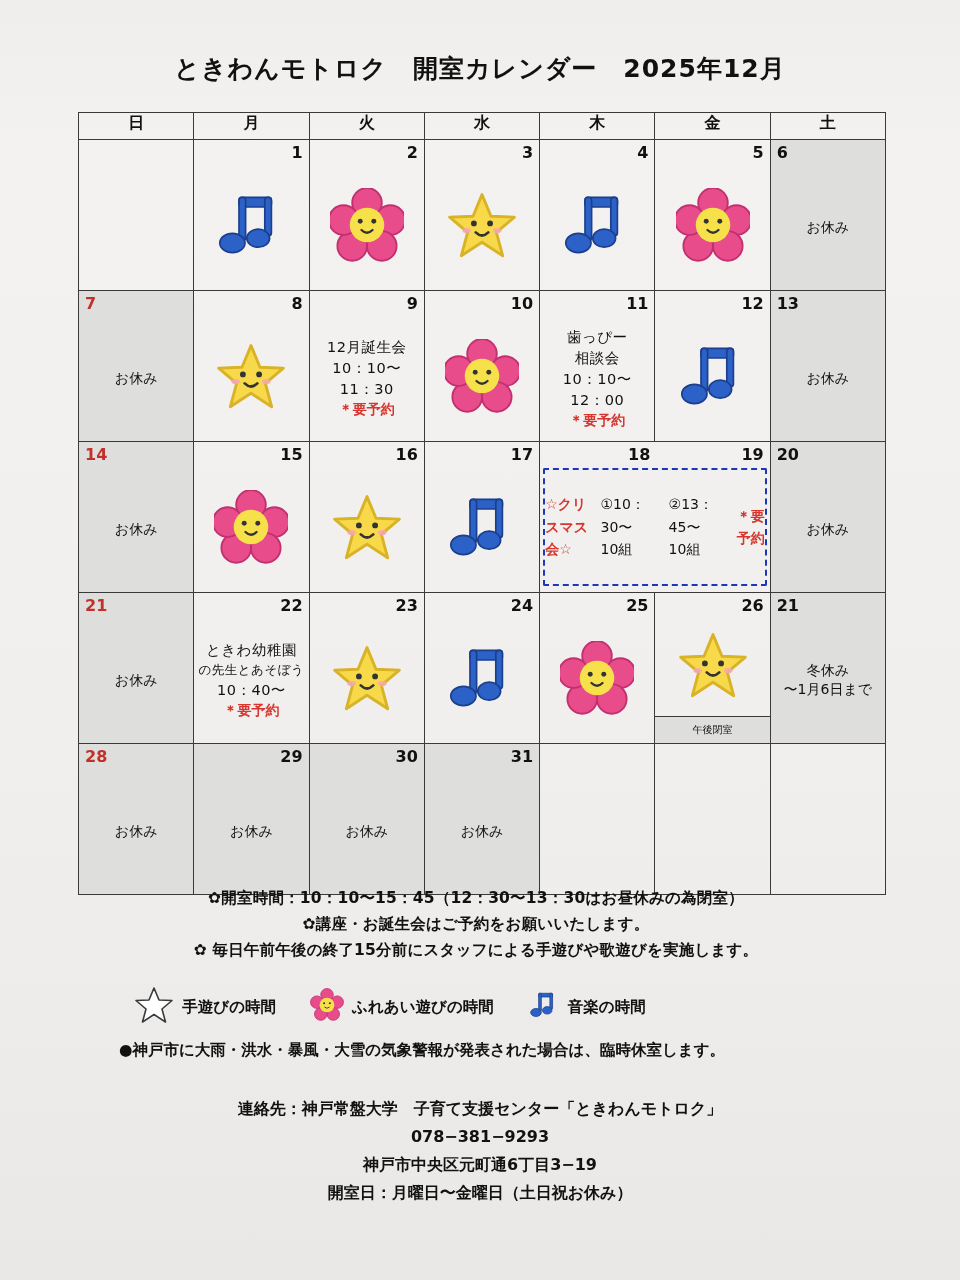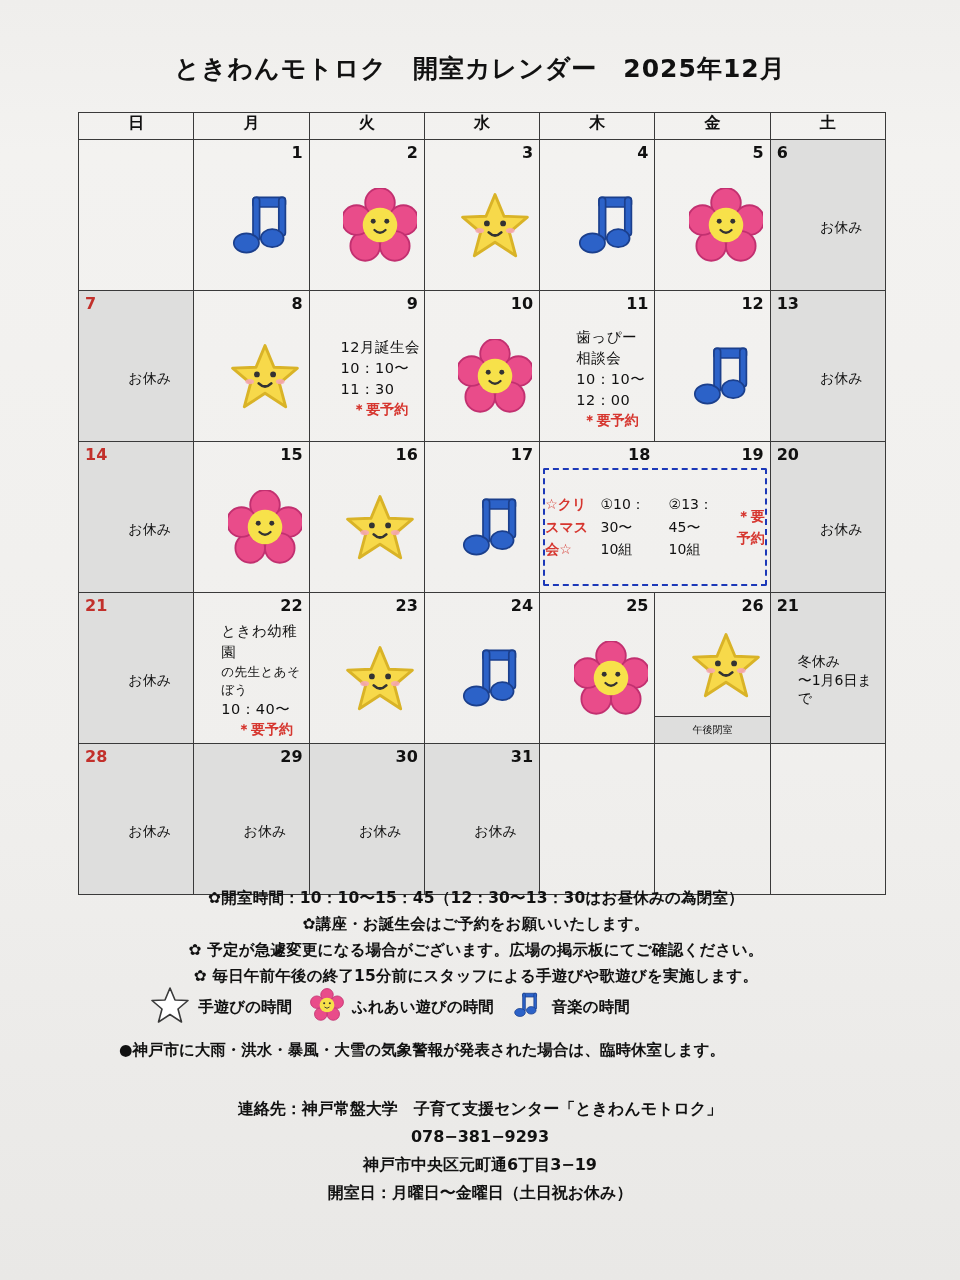--- a/index.html
+++ b/index.html
@@ -47,21 +47,21 @@
   td.rowE{height:150px;}
   .daynum{
     position:absolute;top:3px;right:6px;font-size:16px;font-weight:bold;
   }
   .daynum.sun{color:#c2302b;left:6px;right:auto;}
   .daynum.sat{left:6px;right:auto;}
   .shade{background:#dededd;}
   .cellbody{
     position:absolute;left:0;right:0;top:26px;bottom:2px;
     display:flex;flex-direction:column;align-items:center;justify-content:center;
-    font-size:13.5px;line-height:1.35;text-align:left;padding-left:27px;
+    font-size:13.5px;line-height:1.35;text-align:center;
   }
   .rest{font-size:14px;}
   .evt{font-size:14.5px;letter-spacing:.5px;line-height:1.45;}
   .resv{color:#d6362f;font-weight:bold;font-size:14px;}
   
   .icon{display:block;}
   
   .xmasbox{
     position:absolute;left:3px;right:3px;top:26px;bottom:6px;
     border:2.5px dashed #1c38b8;border-radius:2px;
@@ -75,21 +75,21 @@
     font-size:10px;display:flex;align-items:center;justify-content:center;
   }
   
   #notes{
     position:absolute;left:0;top:884px;width:952px;text-align:center;
     font-size:15.5px;line-height:1.55;font-weight:bold;letter-spacing:.2px;
   }
   #notes div{margin:2px 0;}
   #legend{
     position:absolute;left:0;top:986px;width:780px;
-    display:flex;align-items:center;justify-content:center;gap:18px;
+    display:flex;align-items:center;justify-content:center;gap:34px;
     font-size:15.5px;font-weight:bold;
   }
   #legend .lg{display:flex;align-items:center;gap:8px;}
   #warn{
     position:absolute;left:0;top:1040px;width:844px;text-align:center;
     font-size:15.5px;font-weight:bold;
   }
   #contact{
     position:absolute;left:0;top:1095px;width:960px;text-align:center;
     font-size:16px;font-weight:bold;line-height:1.75;
@@ -495,21 +495,20 @@
           <td class="rowE">
             <div class="cellbody"></div>
           </td>
         </tr>
       </tbody>
   </table>
 
   <div id="notes">
     <div>✿開室時間：10：10〜15：45（12：30〜13：30はお昼休みの為閉室）</div>
     <div>✿講座・お誕生会はご予約をお願いいたします。</div>
-    <div>✿ 予定が急遽変更になる場合がございます。広場の掲示板にてご確認ください。</div>
     <div>✿ 毎日午前午後の終了15分前にスタッフによる手遊びや歌遊びを実施します。</div>
   </div>
 
   <div id="legend">
     <div class="lg">
       <span class="icon">
         <svg width="40" height="38" viewBox="0 0 40 38">
             <polygon points="20,2 25,14 38,14.5 28,23 31.5,36 20,28.5 8.5,36 12,23 2,14.5 15,14" fill="#ffffff" stroke="#3a3a3a" stroke-width="1.6" stroke-linejoin="round"></polygon>
           </svg>
       </span>

